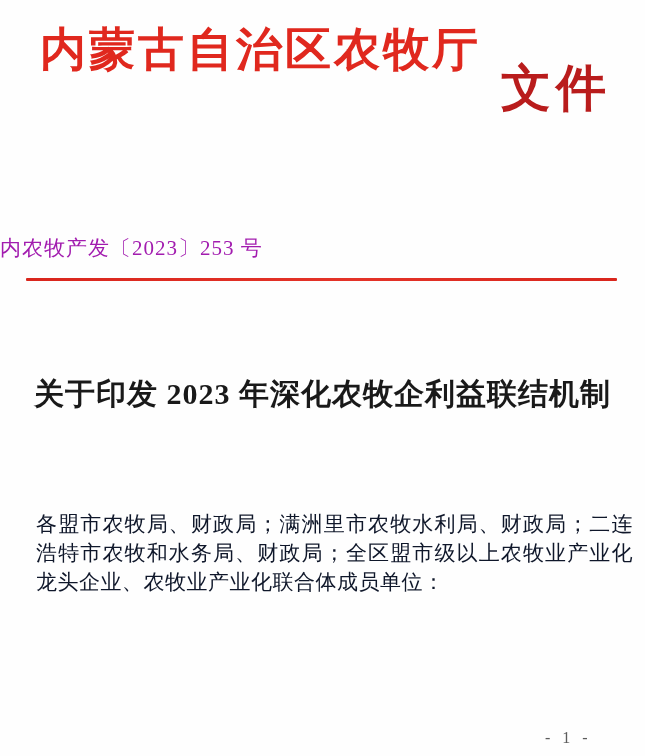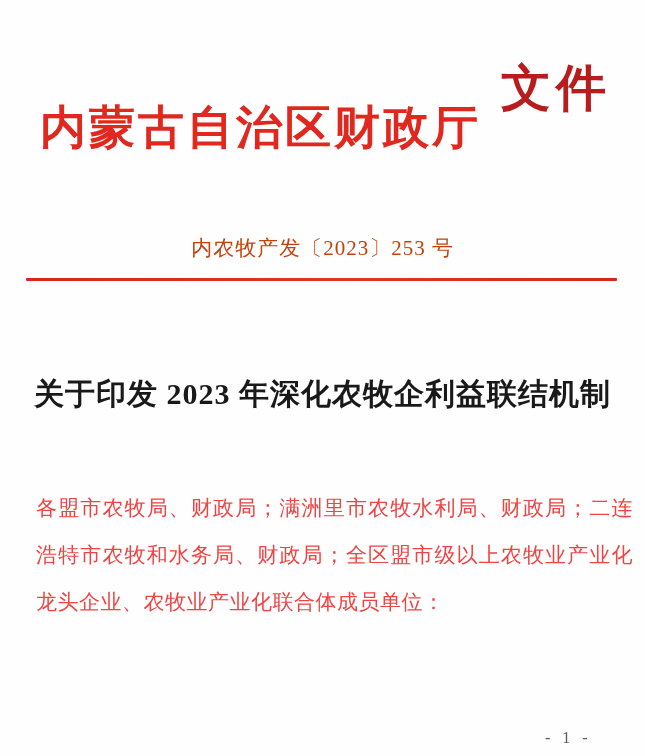--- a/index.html
+++ b/index.html
@@ -38,22 +38,21 @@
     font-weight: bold;
     letter-spacing: 5px;
     white-space: nowrap;
   }
   
   .doc-number {
     position: absolute;
     top: 234px;
     left: 0;
     width: 100%;
-    text-align: center;
-    color: #c2410c;
+    color: #a21caf;
     font-size: 21px;
     line-height: 28px;
     letter-spacing: 1px;
   }
   
   .red-rule {
     position: absolute;
     top: 278px;
     left: 26px;
     width: 591px;
@@ -72,26 +71,26 @@
     color: #191919;
     font-size: 30px;
     line-height: 42px;
     font-weight: bold;
     letter-spacing: 1px;
   }
   .title-line { display: block; text-align: center; }
   
   .body-text {
     position: absolute;
-    top: 485px;
+    top: 510px;
     left: 36px;
     width: 597px;
-    color: #ef4444;
+    color: #0f172a;
     font-size: 21px;
-    line-height: 47px;
+    line-height: 29px;
     letter-spacing: 0.5px;
     text-align: justify;
     text-justify: inter-ideograph;
   }
   .para { margin: 0; }
   .para.indented { text-indent: 2em; }
   
   .page-number {
     position: absolute;
     top: 728px;
@@ -101,22 +100,22 @@
     line-height: 20px;
     letter-spacing: 4px;
     white-space: nowrap;
   }
 </style>
 </head>
 <body>
 
 <div class="page">
 
+  <div class="agency agency-1">内蒙古自治区农牧厅</div>
 
-  <div class="agency agency-2">内蒙古自治区财政厅</div>
 
   <div class="doc-type">文件</div>
 
   <div class="doc-number">内农牧产发〔2023〕253 号</div>
 
   <div class="red-rule"></div>
 
   <h1 class="title">
     <span class="title-line">关于印发 2023 年深化农牧企利益联结机制</span>
   </h1>

